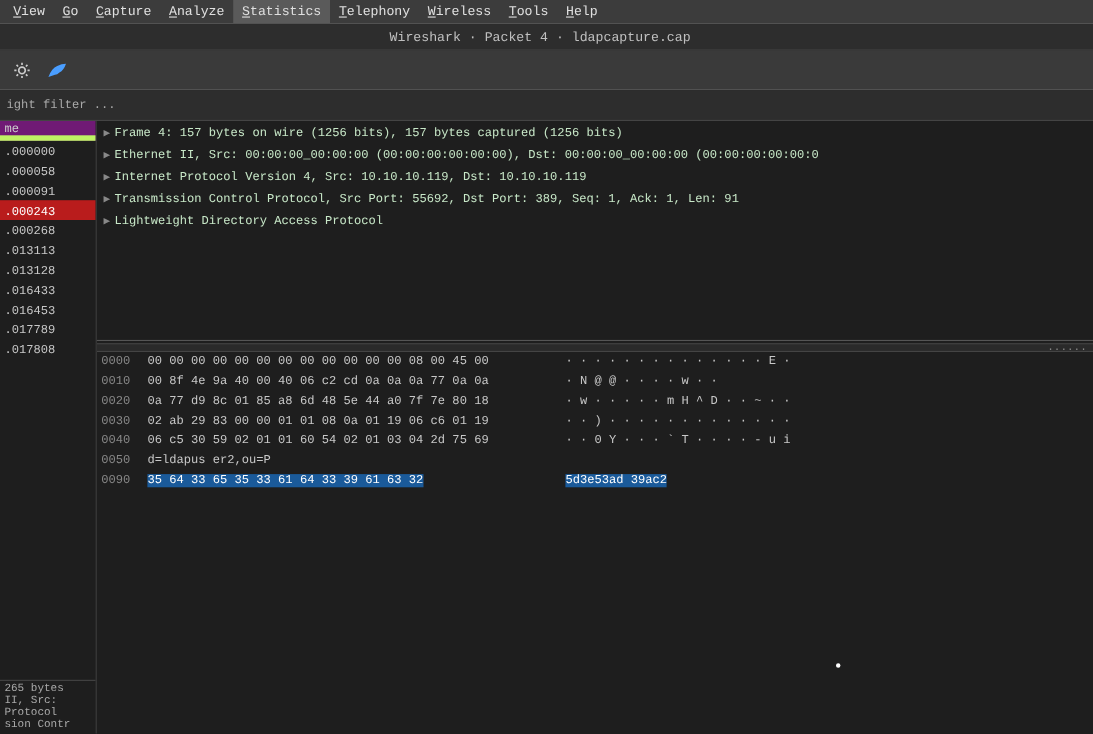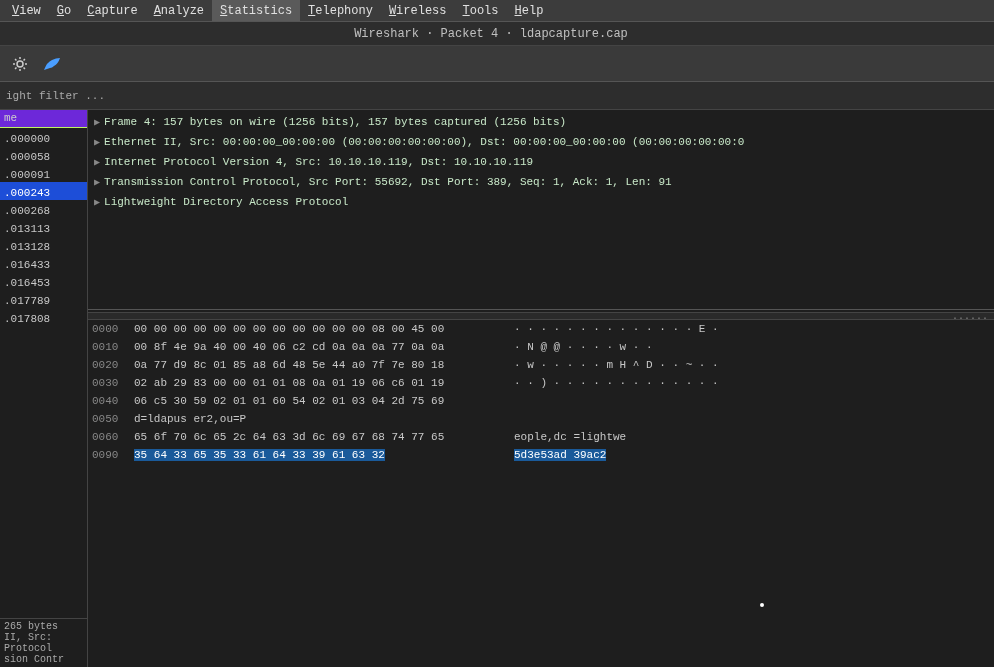--- a/index.html
+++ b/index.html
@@ -98,36 +98,36 @@
     
     .packet-list {
       width: 88px;
       background: #1e1e1e;
       border-right: 1px solid #444;
       overflow: hidden;
       display: flex;
       flex-direction: column;
     }
     .packet-list-header {
-      background: #6d28d9;
+      background: #701a75;
       height: 18px;
       padding: 2px 4px;
       font-size: 11px;
       color: #ccc;
-      border-bottom: 1px solid #bef264;
+      border-bottom: 5px solid #bef264;
     }
     .packet-row {
       height: 18px;
       padding: 5px 4px;
       font-size: 11px;
       color: #c8c8c8;
       cursor: pointer;
       white-space: nowrap;
     }
-    .packet-row.selected { background: #1d4ed8; color: #fff; }
+    .packet-row.selected { background: #b91c1c; color: #fff; }
 
     
     .right-panel {
       flex: 1;
       display: flex;
       flex-direction: column;
     }
     .packet-detail {
       flex: 0 0 auto;
       height: 200px;
@@ -158,20 +158,21 @@
       overflow: hidden;
       padding: 2px 0;
     }
     .hex-row {
       height: 18px;
       display: flex;
       align-items: center;
       padding: 0 4px;
       font-size: 11px;
       font-family: 'Courier New', monospace;
+      justify-content: space-between;
     }
     .hex-offset {
       color: #888;
       width: 42px;
       flex-shrink: 0;
     }
     .hex-bytes {
       color: #c8c8c8;
       width: 380px;
       flex-shrink: 0;
@@ -304,29 +305,25 @@
         <span class="hex-ascii">· w · · · · · m H ^ D · · ~ · ·</span>
       </div>
       <div class="hex-row">
         <span class="hex-offset">0030</span>
         <span class="hex-bytes">02 ab 29 83 00 00 01 01   08 0a 01 19 06 c6 01 19</span>
         <span class="hex-ascii">· · ) · · · · · · · · · · · · ·</span>
       </div>
       <div class="hex-row">
         <span class="hex-offset">0040</span>
         <span class="hex-bytes">06 c5 30 59 02 01 01 60   54 02 01 03 04 2d 75 69</span>
+        <span class="hex-ascii">· · 0 Y · · · ` T · · · · - u i</span>
       </div>
       <div class="hex-row">
         <span class="hex-offset">0050</span>
         <span class="hex-ascii">d=ldapus er2,ou=P</span>
-      </div>
-      <div class="hex-row">
-        <span class="hex-offset">0060</span>
-        <span class="hex-bytes">65 6f 70 6c 65 2c 64 63   3d 6c 69 67 68 74 77 65</span>
-        <span class="hex-ascii">eople,dc =lightwe</span>
       </div>
       <div class="hex-row">
         <span class="hex-offset">0090</span>
         <span class="hex-bytes"><span class="hex-highlight">35 64 33 65 35 33 61 64   33 39 61 63 32</span></span>
         <span class="hex-ascii"><span class="hex-highlight">5d3e53ad 39ac2</span></span>
       </div>
     </div>
 
   </div>
 </div>

